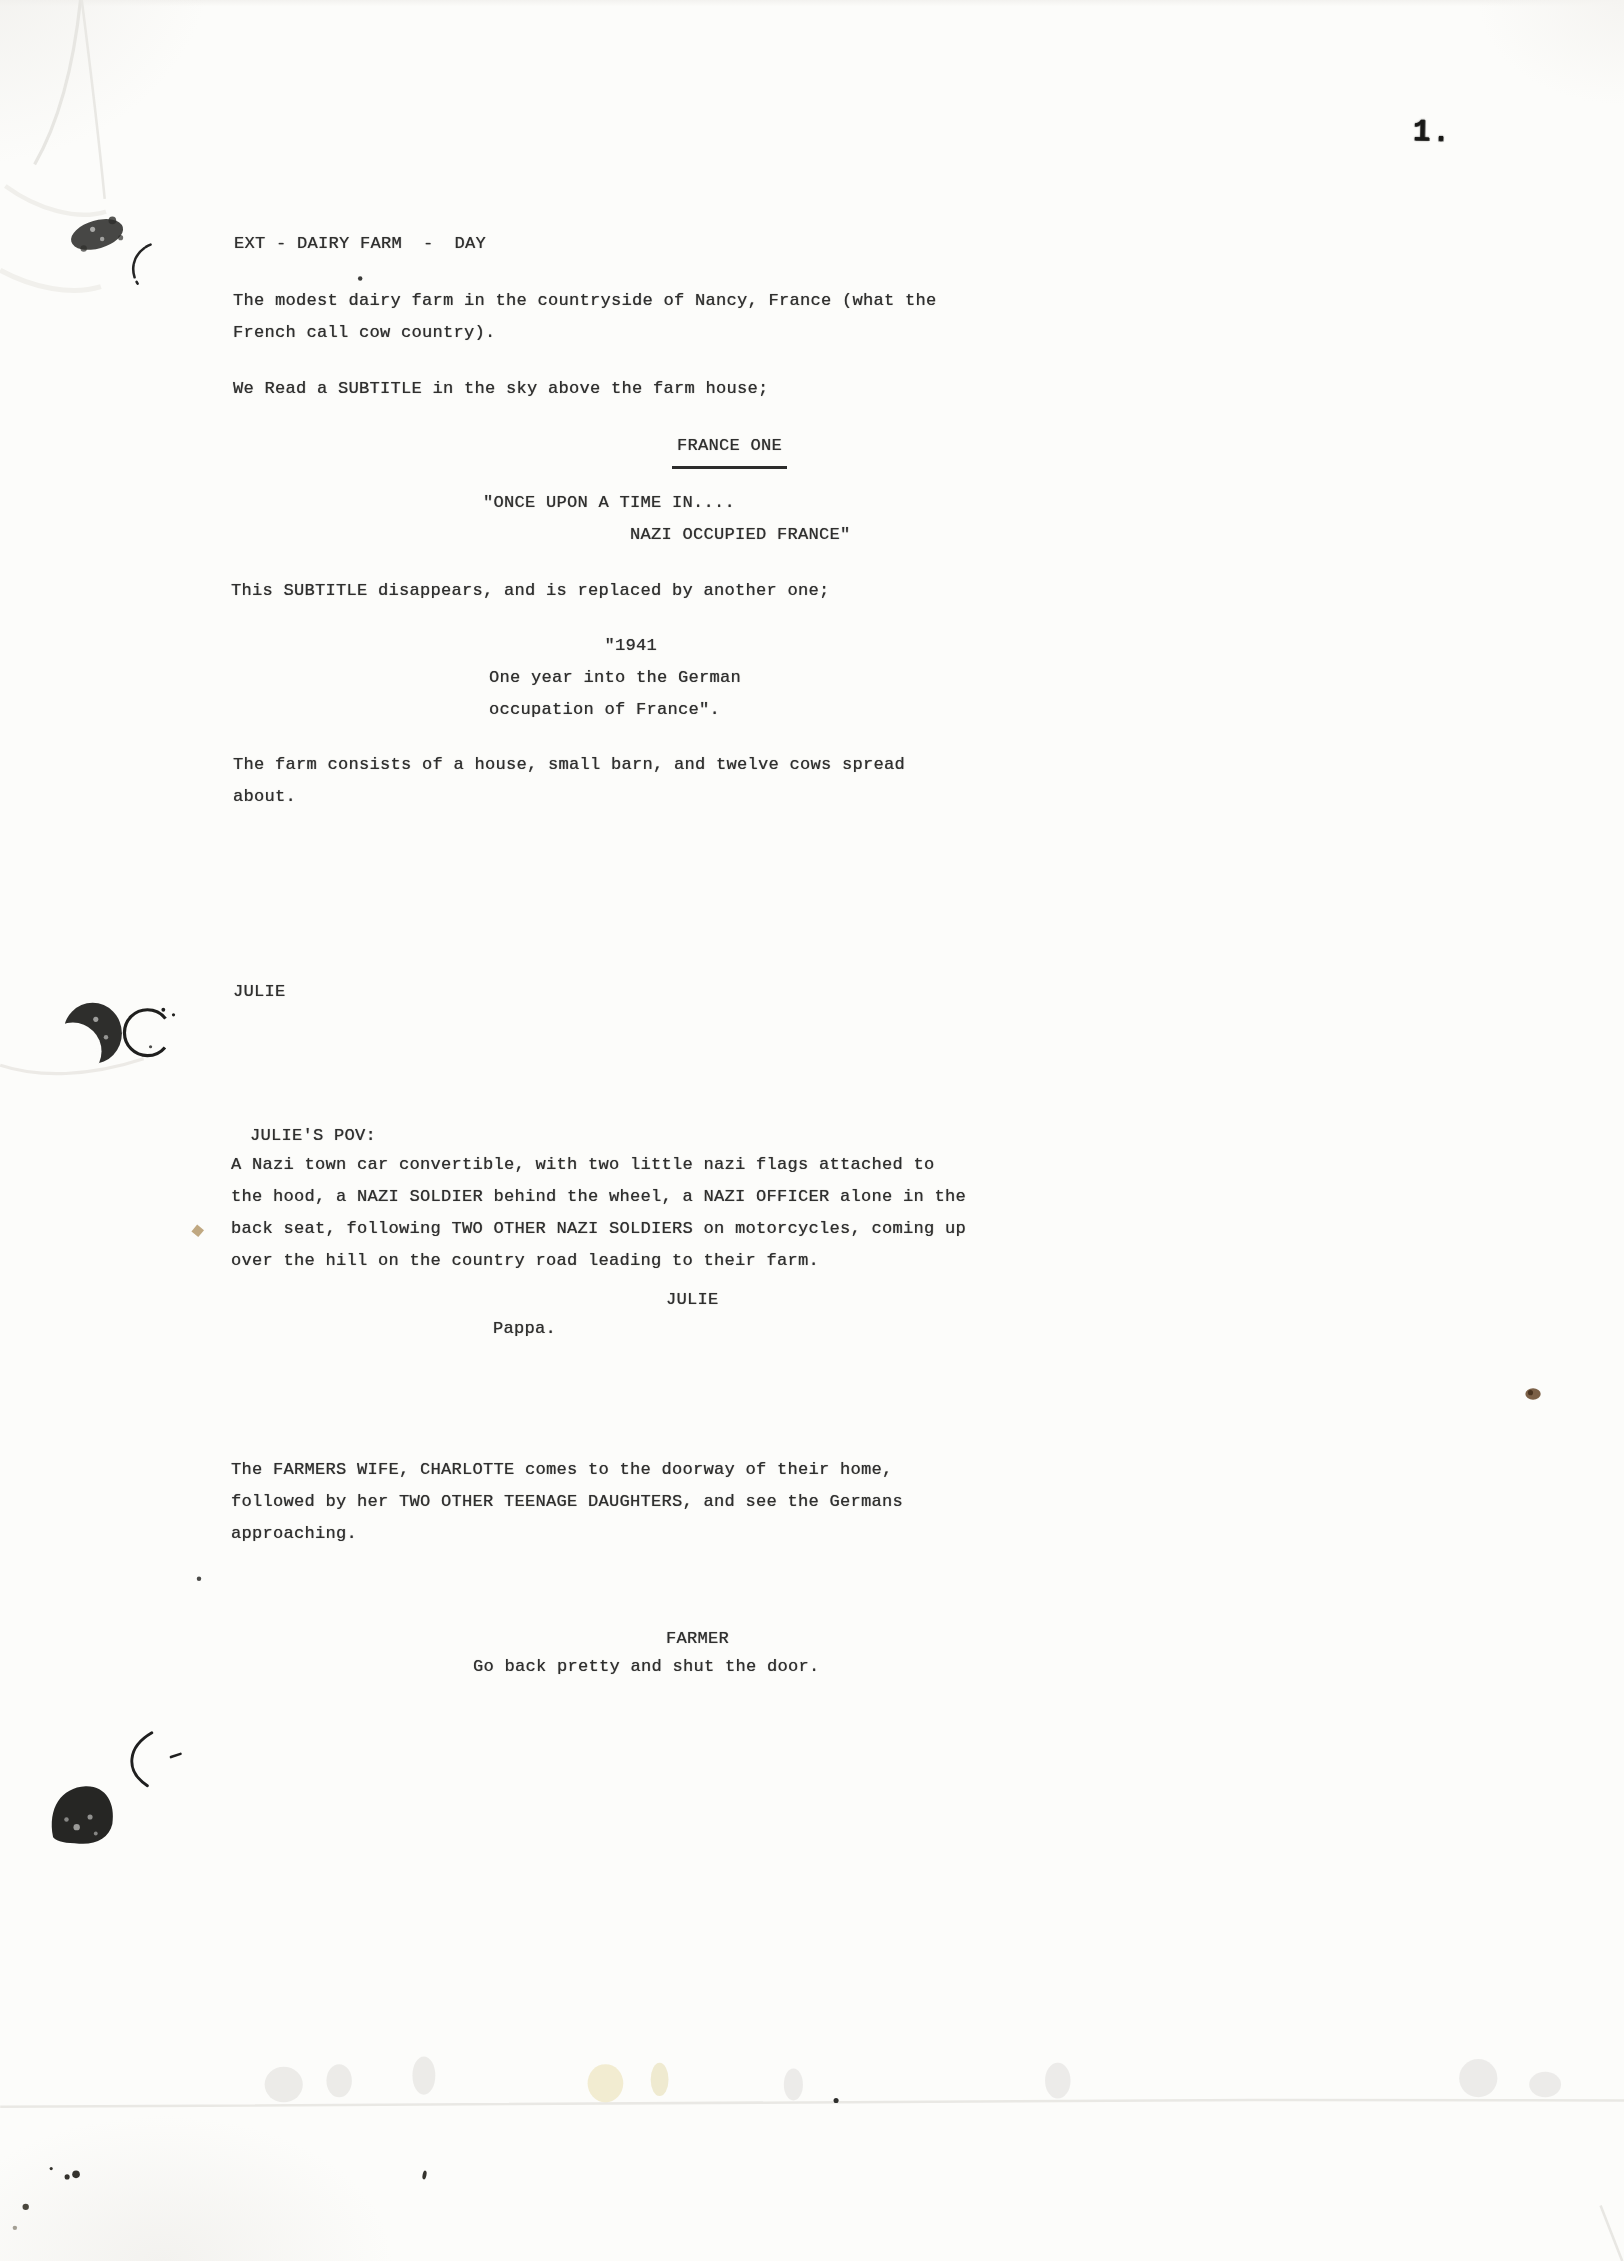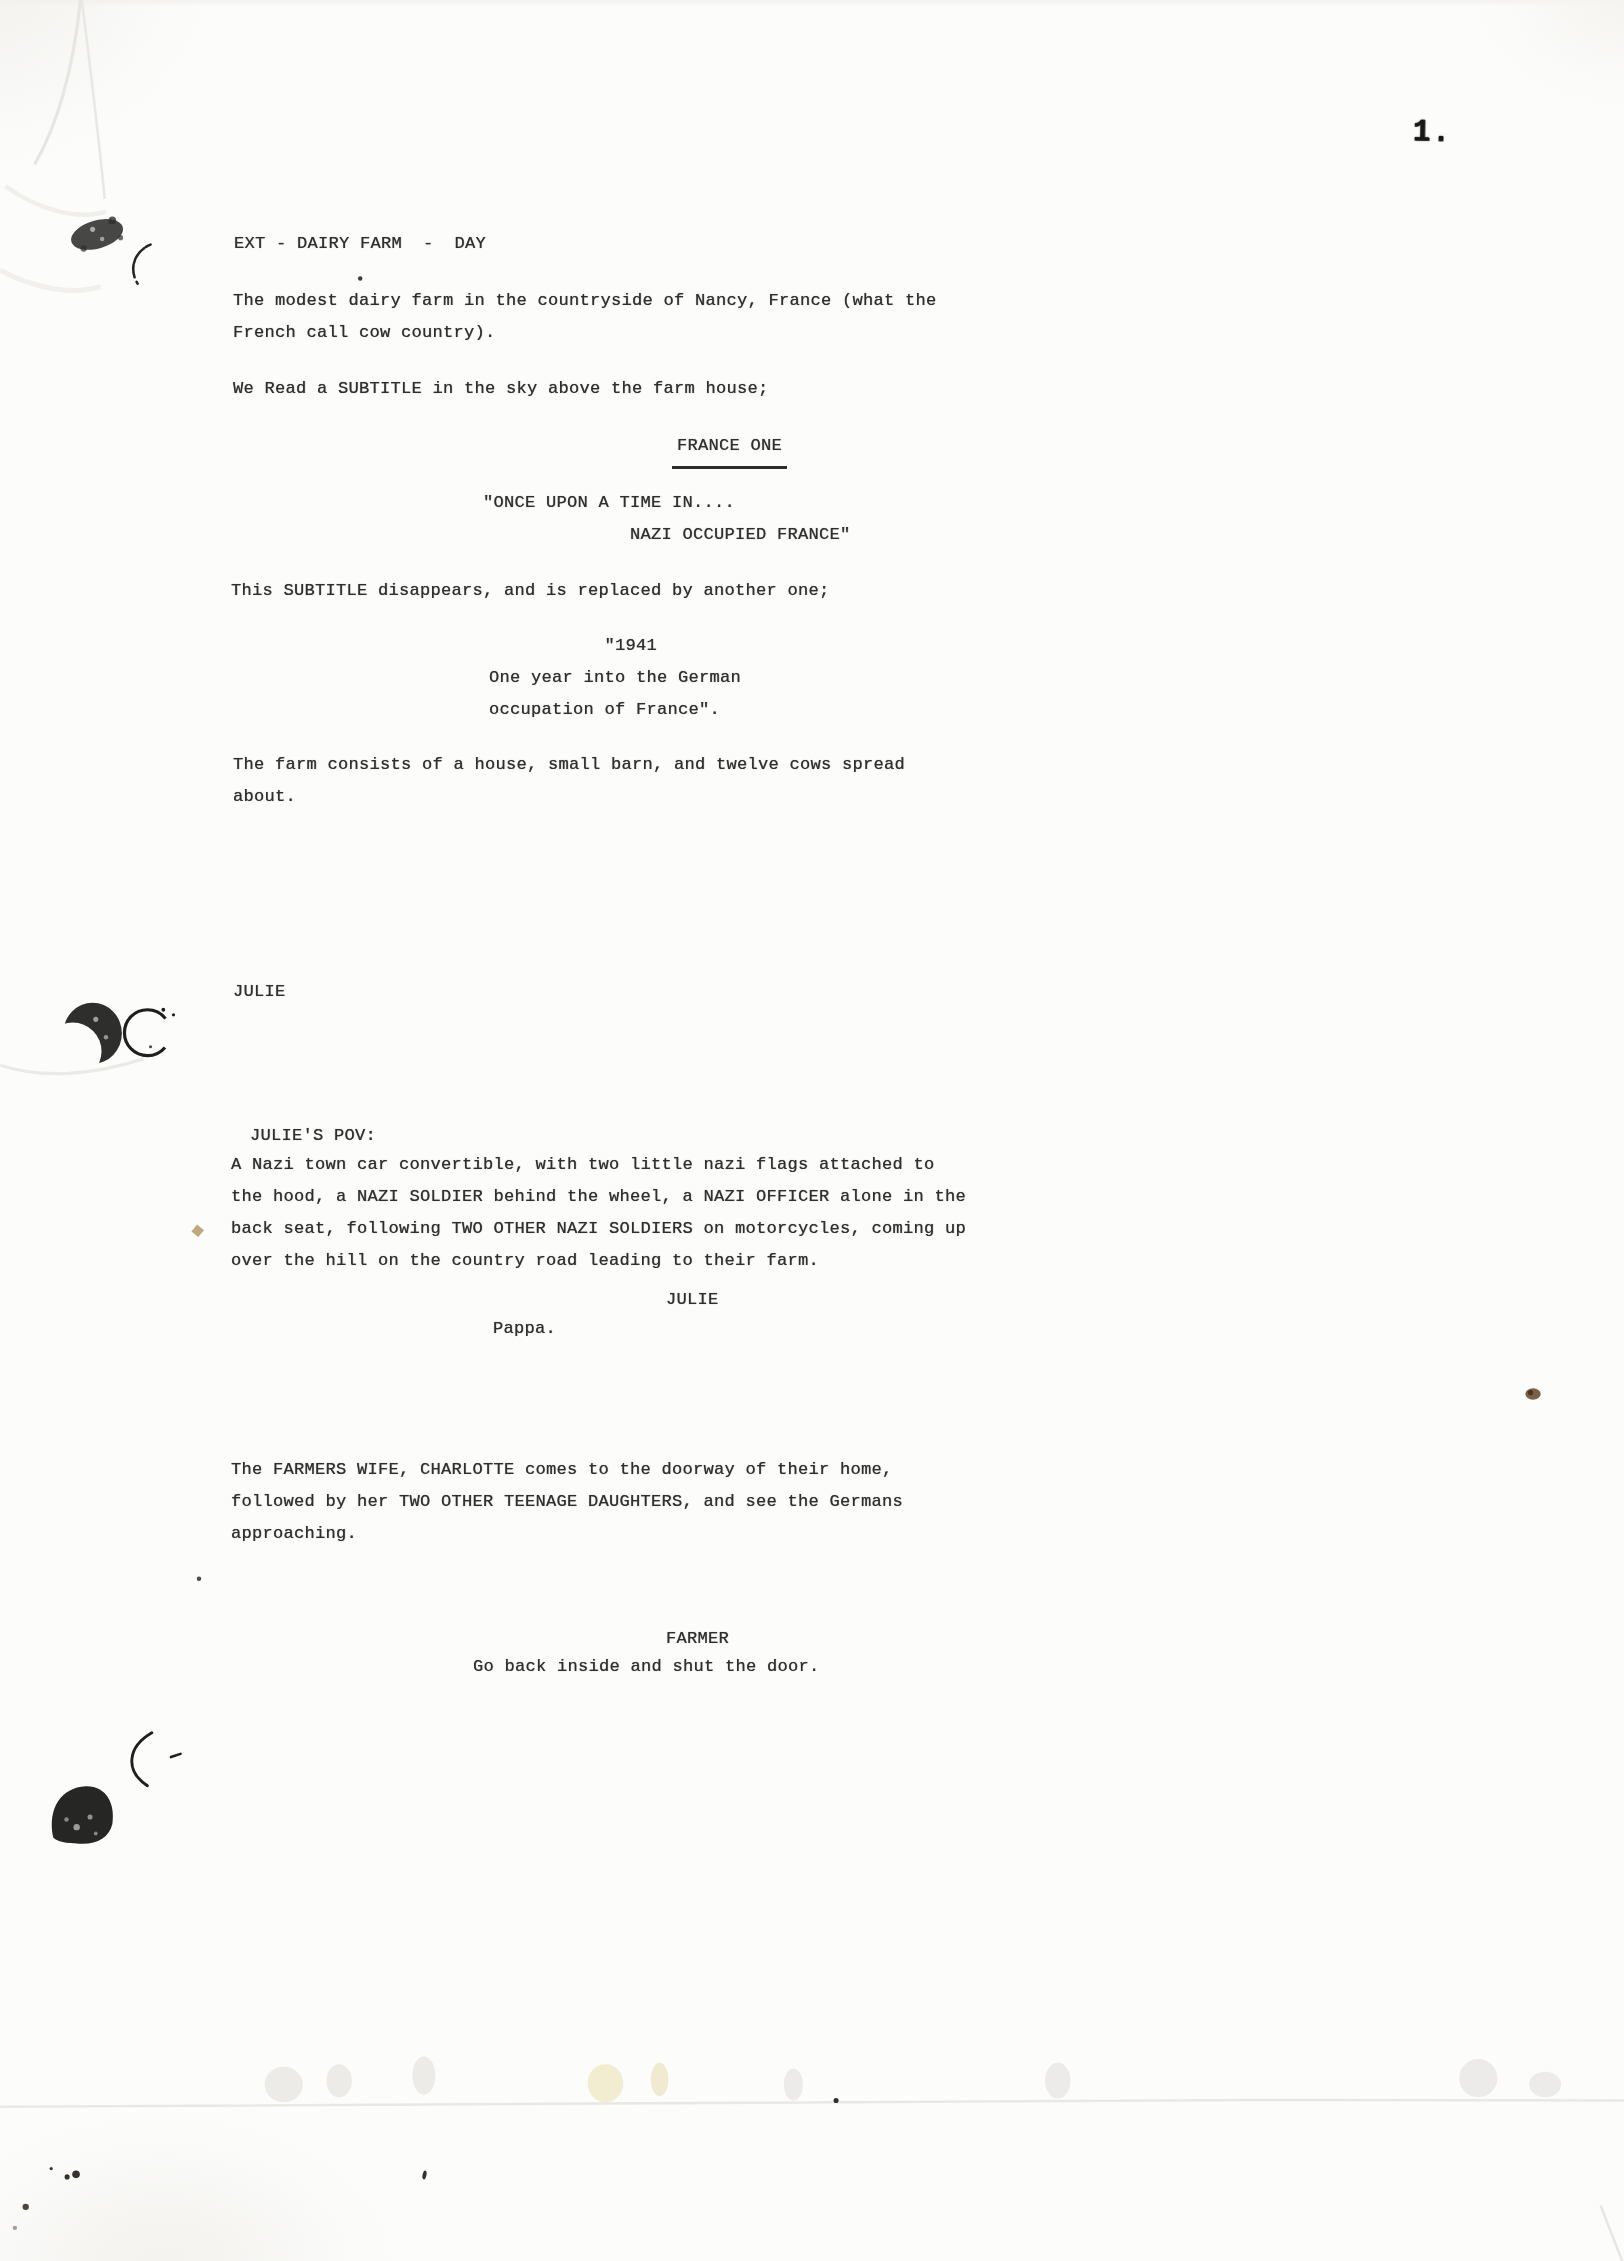--- a/index.html
+++ b/index.html
@@ -154,16 +154,16 @@
   <div class="tw" style="left:231px; top:1149px;">A Nazi town car convertible, with two little nazi flags attached to
 the hood, a NAZI SOLDIER behind the wheel, a NAZI OFFICER alone in the
 back seat, following TWO OTHER NAZI SOLDIERS on motorcycles, coming up
 over the hill on the country road leading to their farm.</div>
   <div class="tw" style="left:666px; top:1284px;">JULIE</div>
   <div class="tw" style="left:493px; top:1313px;">Pappa.</div>
   <div class="tw" style="left:231px; top:1454px;">The FARMERS WIFE, CHARLOTTE comes to the doorway of their home,
 followed by her TWO OTHER TEENAGE DAUGHTERS, and see the Germans
 approaching.</div>
   <div class="tw" style="left:666px; top:1623px;">FARMER</div>
-  <div class="tw" style="left:473px; top:1651px;">Go back inside and shut the door.</div>
+  <div class="tw" style="left:473px; top:1651px;">Go back pretty and shut the door.</div>
 
 </div>
 
 
 </body></html>

